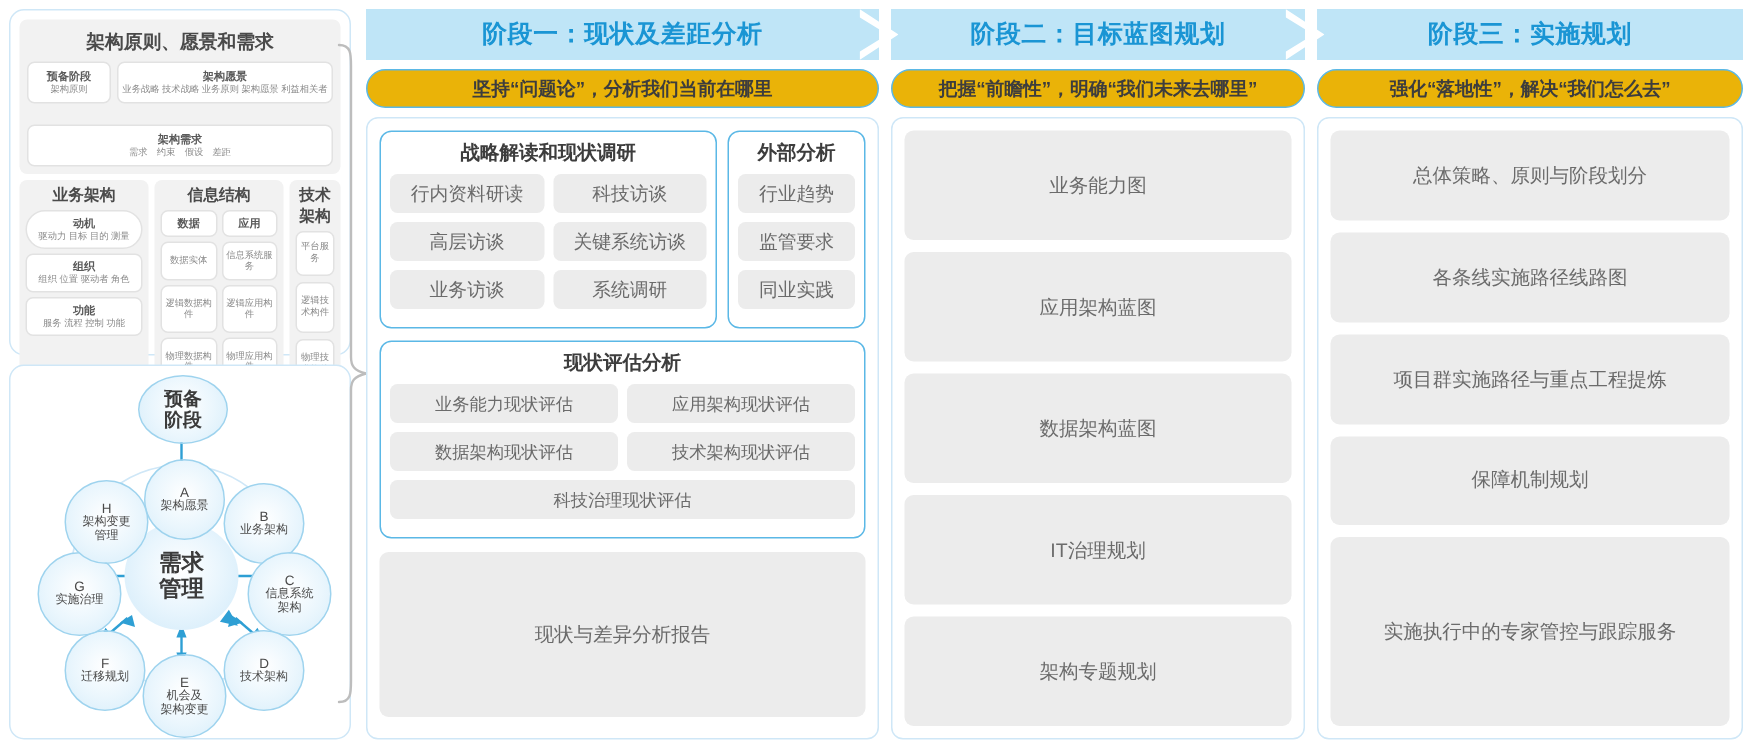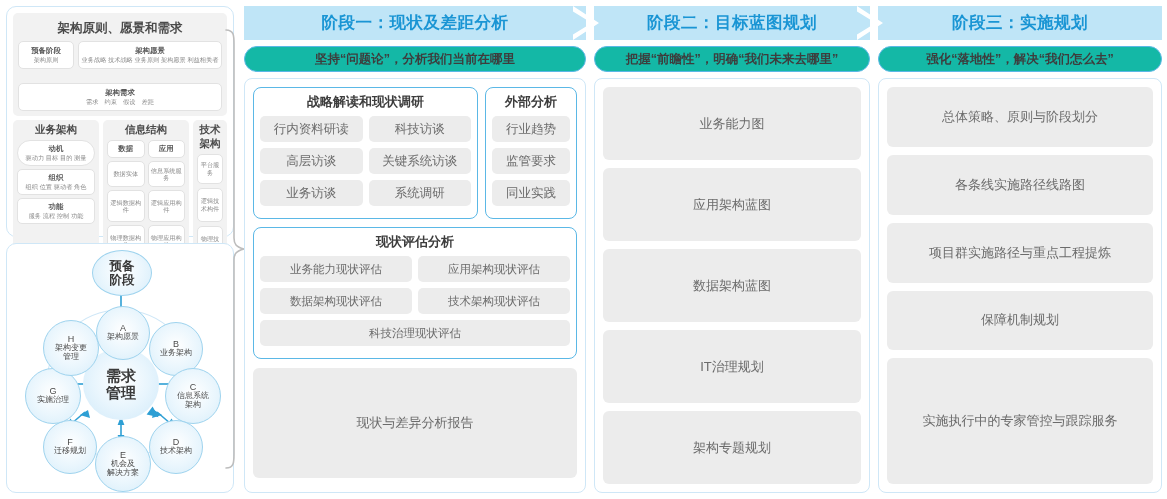--- a/index.html
+++ b/index.html
@@ -62,21 +62,21 @@
     font-size:16.5px;font-weight:bold;color:#1a95d4;letter-spacing:.5px;
     position:relative;z-index:3;
   }
   .chev{
     position:absolute;top:0;height:34px;width:26px;z-index:4;
     background:#ffffff;
     clip-path:polygon(0 0,100% 50%,0 100%,0 84%,72% 50%,0 16%);
   }
   .subtitle{
     position:absolute;left:0;top:40px;width:100%;height:26px;
-    border:1px solid #5bb8e6;border-radius:13px;background:#14b8a6;
+    border:1px solid #5bb8e6;border-radius:13px;background:#eab308;
     display:flex;align-items:center;justify-content:center;box-sizing:border-box;
   }
   .subtitle span{font-size:12.5px;font-weight:bold;color:#3d3d3d;}
   .body{
     position:absolute;left:0;top:72px;width:100%;height:415px;
     border:1px solid #cfe7f7;border-radius:8px;background:#fff;box-sizing:border-box;
     padding:8px;
   }
 
   
@@ -264,21 +264,21 @@
         </div>
 
         <div class="node" style="left:142px;top:176px;width:52px;height:52px;">
           <div class="k">D</div>
           <div class="l" style="white-space:pre-line;">技术架构</div>
         </div>
 
         <div class="node" style="left:88px;top:192px;width:54px;height:54px;">
           <div class="k">E</div>
           <div class="l" style="white-space:pre-line;">机会及
-解决方案</div>
+架构变更</div>
         </div>
 
         <div class="node" style="left:36px;top:176px;width:52px;height:52px;">
           <div class="k">F</div>
           <div class="l" style="white-space:pre-line;">迁移规划</div>
         </div>
 
         <div class="node" style="left:18px;top:124px;width:54px;height:54px;">
           <div class="k">G</div>
           <div class="l" style="white-space:pre-line;">实施治理</div>

